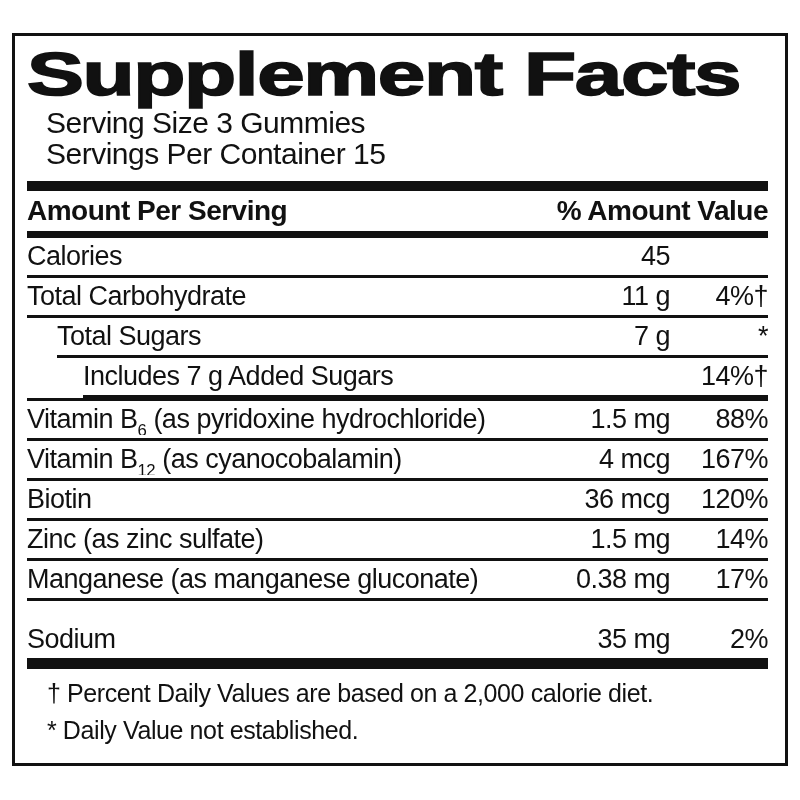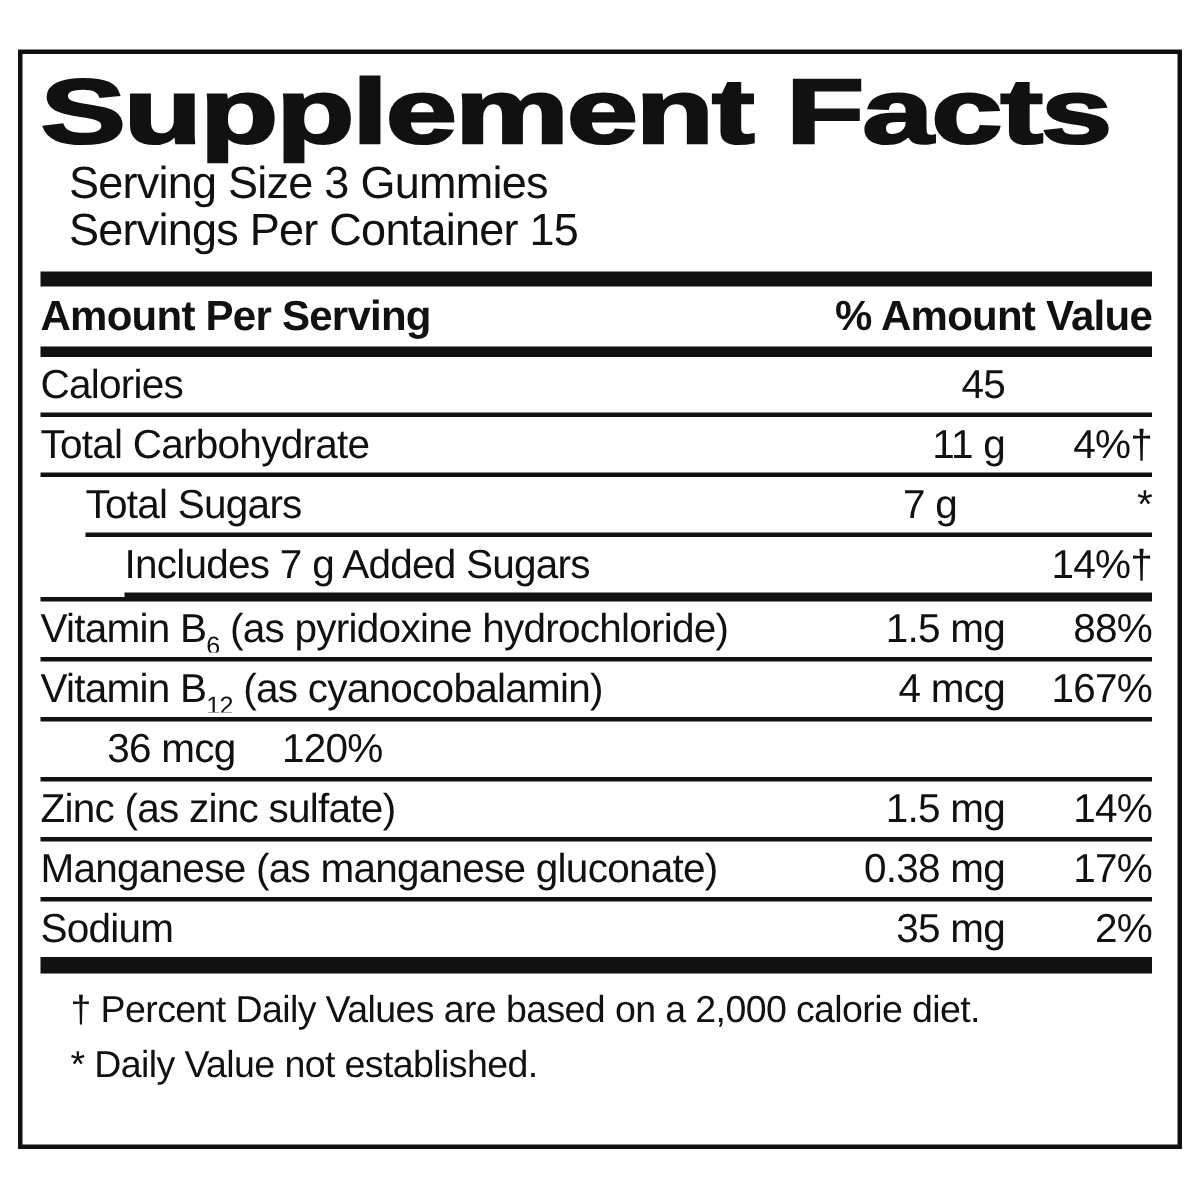--- a/index.html
+++ b/index.html
@@ -113,21 +113,21 @@
         <span class="amt">45</span>
         <span class="dv"></span>
       </div>
       <div class="hairline" style="margin-left: 0px;"></div>
       <div class="row" style="padding-left: 0px;">
         <span class="n">Total Carbohydrate</span>
         <span class="amt">11 g</span>
         <span class="dv">4%†</span>
       </div>
       <div class="hairline" style="margin-left: 0px;"></div>
-      <div class="row" style="padding-left: 30px; gap: 32px;">
+      <div class="row" style="padding-left: 30px;">
         <span class="n">Total Sugars</span>
         <span class="amt">7 g</span>
         <span class="dv">*</span>
       </div>
       <div class="hairline" style="margin-left: 30px;"></div>
       <div class="row" style="padding-left: 56px;">
         <span class="n">Includes 7 g Added Sugars</span>
         <span class="amt"></span>
         <span class="dv">14%†</span>
       </div>
@@ -139,37 +139,38 @@
         <span class="dv">88%</span>
       </div>
       <div class="hairline" style="margin-left: 0px;"></div>
       <div class="row" style="padding-left: 0px;">
         <span class="n">Vitamin B<sub>12</sub> (as cyanocobalamin)</span>
         <span class="amt">4 mcg</span>
         <span class="dv">167%</span>
       </div>
       <div class="hairline" style="margin-left: 0px;"></div>
       <div class="row" style="padding-left: 0px;">
+        <span class="n">Biotin</span>
         <span class="amt">36 mcg</span>
         <span class="dv">120%</span>
       </div>
       <div class="hairline" style="margin-left: 0px;"></div>
       <div class="row" style="padding-left: 0px;">
         <span class="n">Zinc (as zinc sulfate)</span>
         <span class="amt">1.5 mg</span>
         <span class="dv">14%</span>
       </div>
       <div class="hairline" style="margin-left: 0px;"></div>
       <div class="row" style="padding-left: 0px;">
         <span class="n">Manganese (as manganese gluconate)</span>
         <span class="amt">0.38 mg</span>
         <span class="dv">17%</span>
       </div>
       <div class="hairline" style="margin-left: 0px;"></div>
-      <div class="row" style="padding-left: 0px;">
+      <div class="row" style="padding-left: 0px; margin-top: 20px;">
         <span class="n">Sodium</span>
         <span class="amt">35 mg</span>
         <span class="dv">2%</span>
       </div>
     </div>
 
   <div class="bar bar-thick2"></div>
 
   <div class="footnote">† Percent Daily Values are based on a 2,000 calorie diet.</div>
   <div class="footnote">* Daily Value not established.</div>

